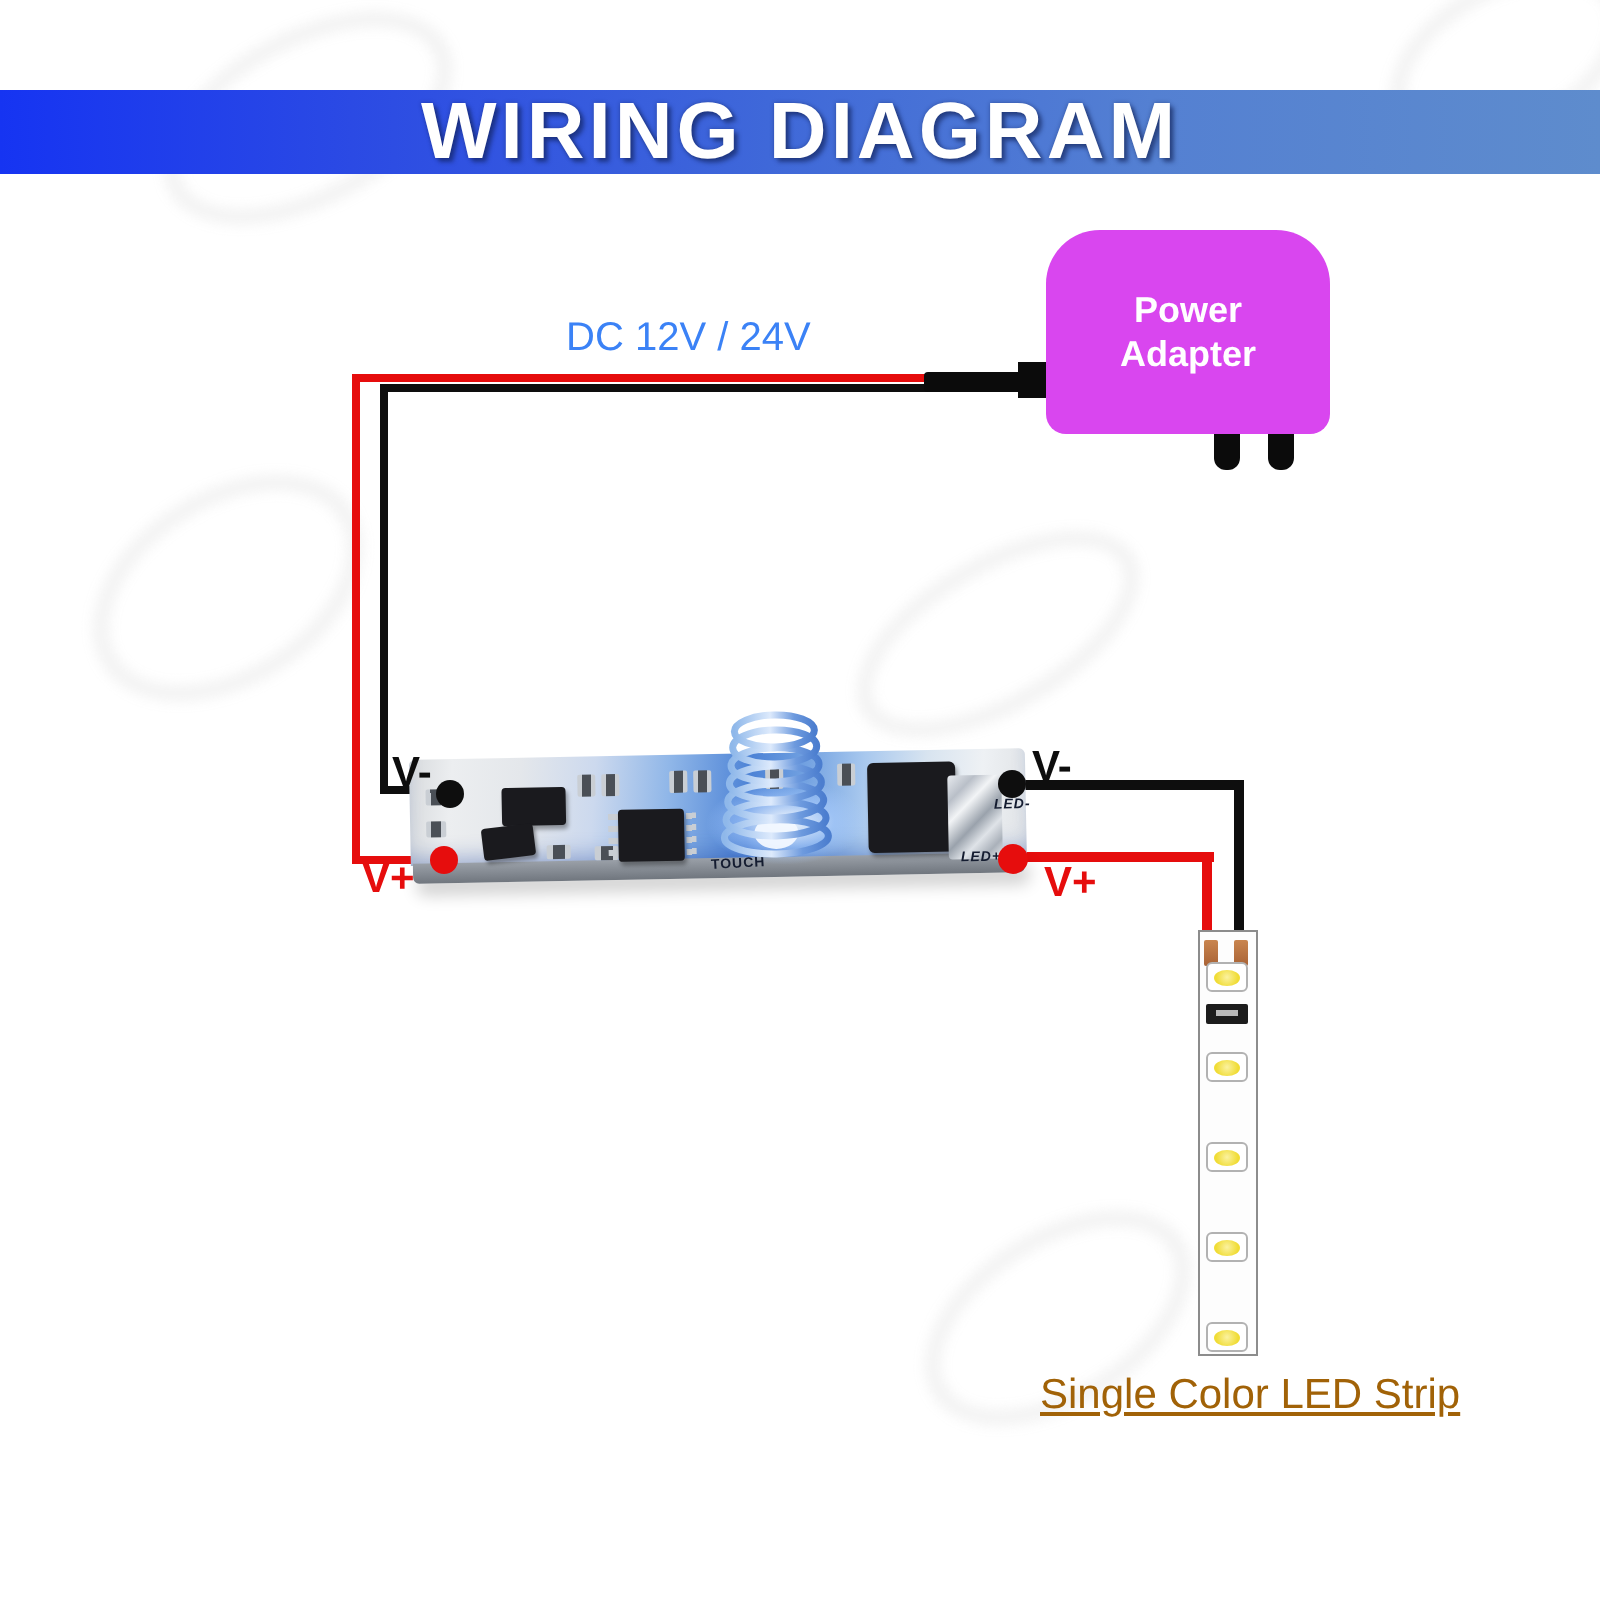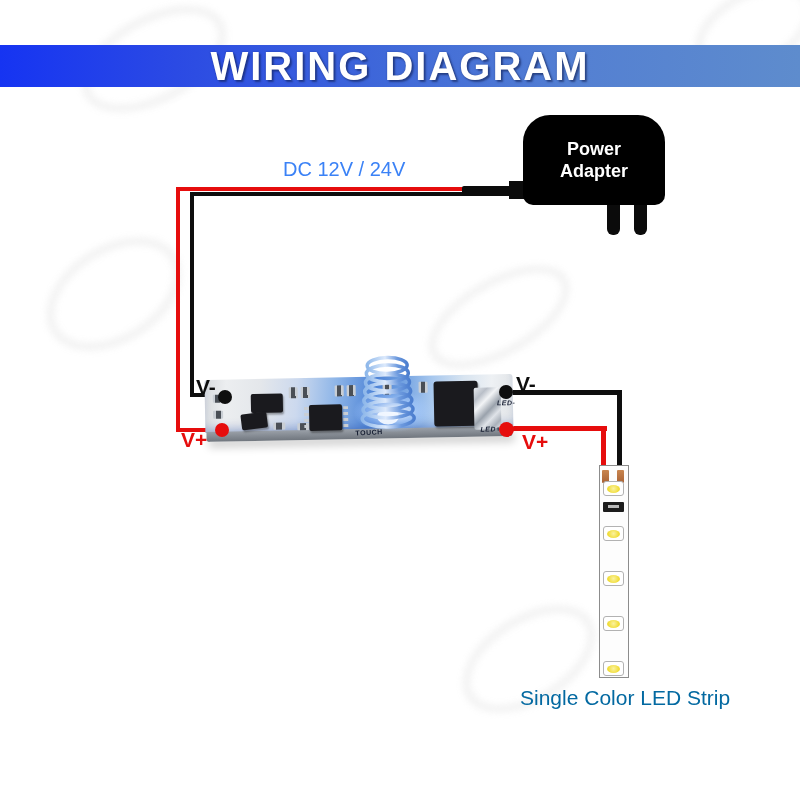--- a/index.html
+++ b/index.html
@@ -13,27 +13,27 @@
   
   .banner{position:absolute;left:0;top:45px;width:800px;height:42px;z-index:5;
     background:linear-gradient(90deg,var(--banner-l) 0%,#2b4ae4 22%,#3f68d9 48%,#5480d2 72%,var(--banner-r) 100%);
     display:flex;align-items:center;justify-content:center;}
   .banner-title{color:#ffffff;font-size:40px;font-weight:bold;letter-spacing:2px;
     text-shadow:2px 2px 2px rgba(15,30,80,0.55),0 0 2px rgba(15,30,80,0.4);}
   
   .supply-label{position:absolute;left:283px;top:158px;font-size:20px;color:#3b82f6;z-index:6;}
   .vlabel{position:absolute;font-size:21px;font-weight:bold;z-index:8;line-height:1;}
   .vneg{color:#0d0d0d;} .vpos{color:var(--pos);}
-  .strip-caption{position:absolute;left:520px;top:686px;font-size:21px;color:#0369a1;z-index:6;}
+  .strip-caption{position:absolute;left:520px;top:686px;font-size:21px;color:#a16207;z-index:6;text-decoration:underline;}
   
   .wire{position:absolute;z-index:2;}
   .wire-red{background:var(--pos);} .wire-black{background:var(--neg);}
   .dot{position:absolute;border-radius:50%;z-index:4;}
   
-  .adapter-body{position:absolute;left:523px;top:115px;width:142px;height:90px;background:#000000;
+  .adapter-body{position:absolute;left:523px;top:115px;width:142px;height:102px;background:#d946ef;
     border-radius:27px 27px 10px 10px;z-index:3;display:flex;flex-direction:column;
     align-items:center;justify-content:center;}
   .adapter-body span{color:#fff;font-size:18px;font-weight:600;line-height:1.25;}
   .adapter-block{position:absolute;left:509px;top:181px;width:20px;height:18px;background:#0b0b0b;z-index:3;}
   .adapter-cable{position:absolute;left:462px;top:186px;width:52px;height:10px;background:#0b0b0b;
     border-radius:2px;z-index:3;}
   .prong{position:absolute;top:198px;width:13px;height:37px;background:#0b0b0b;
     border-radius:2px 2px 6px 6px;z-index:2;}
   
   .board{position:absolute;left:205px;top:377px;width:308px;height:62px;z-index:3;

